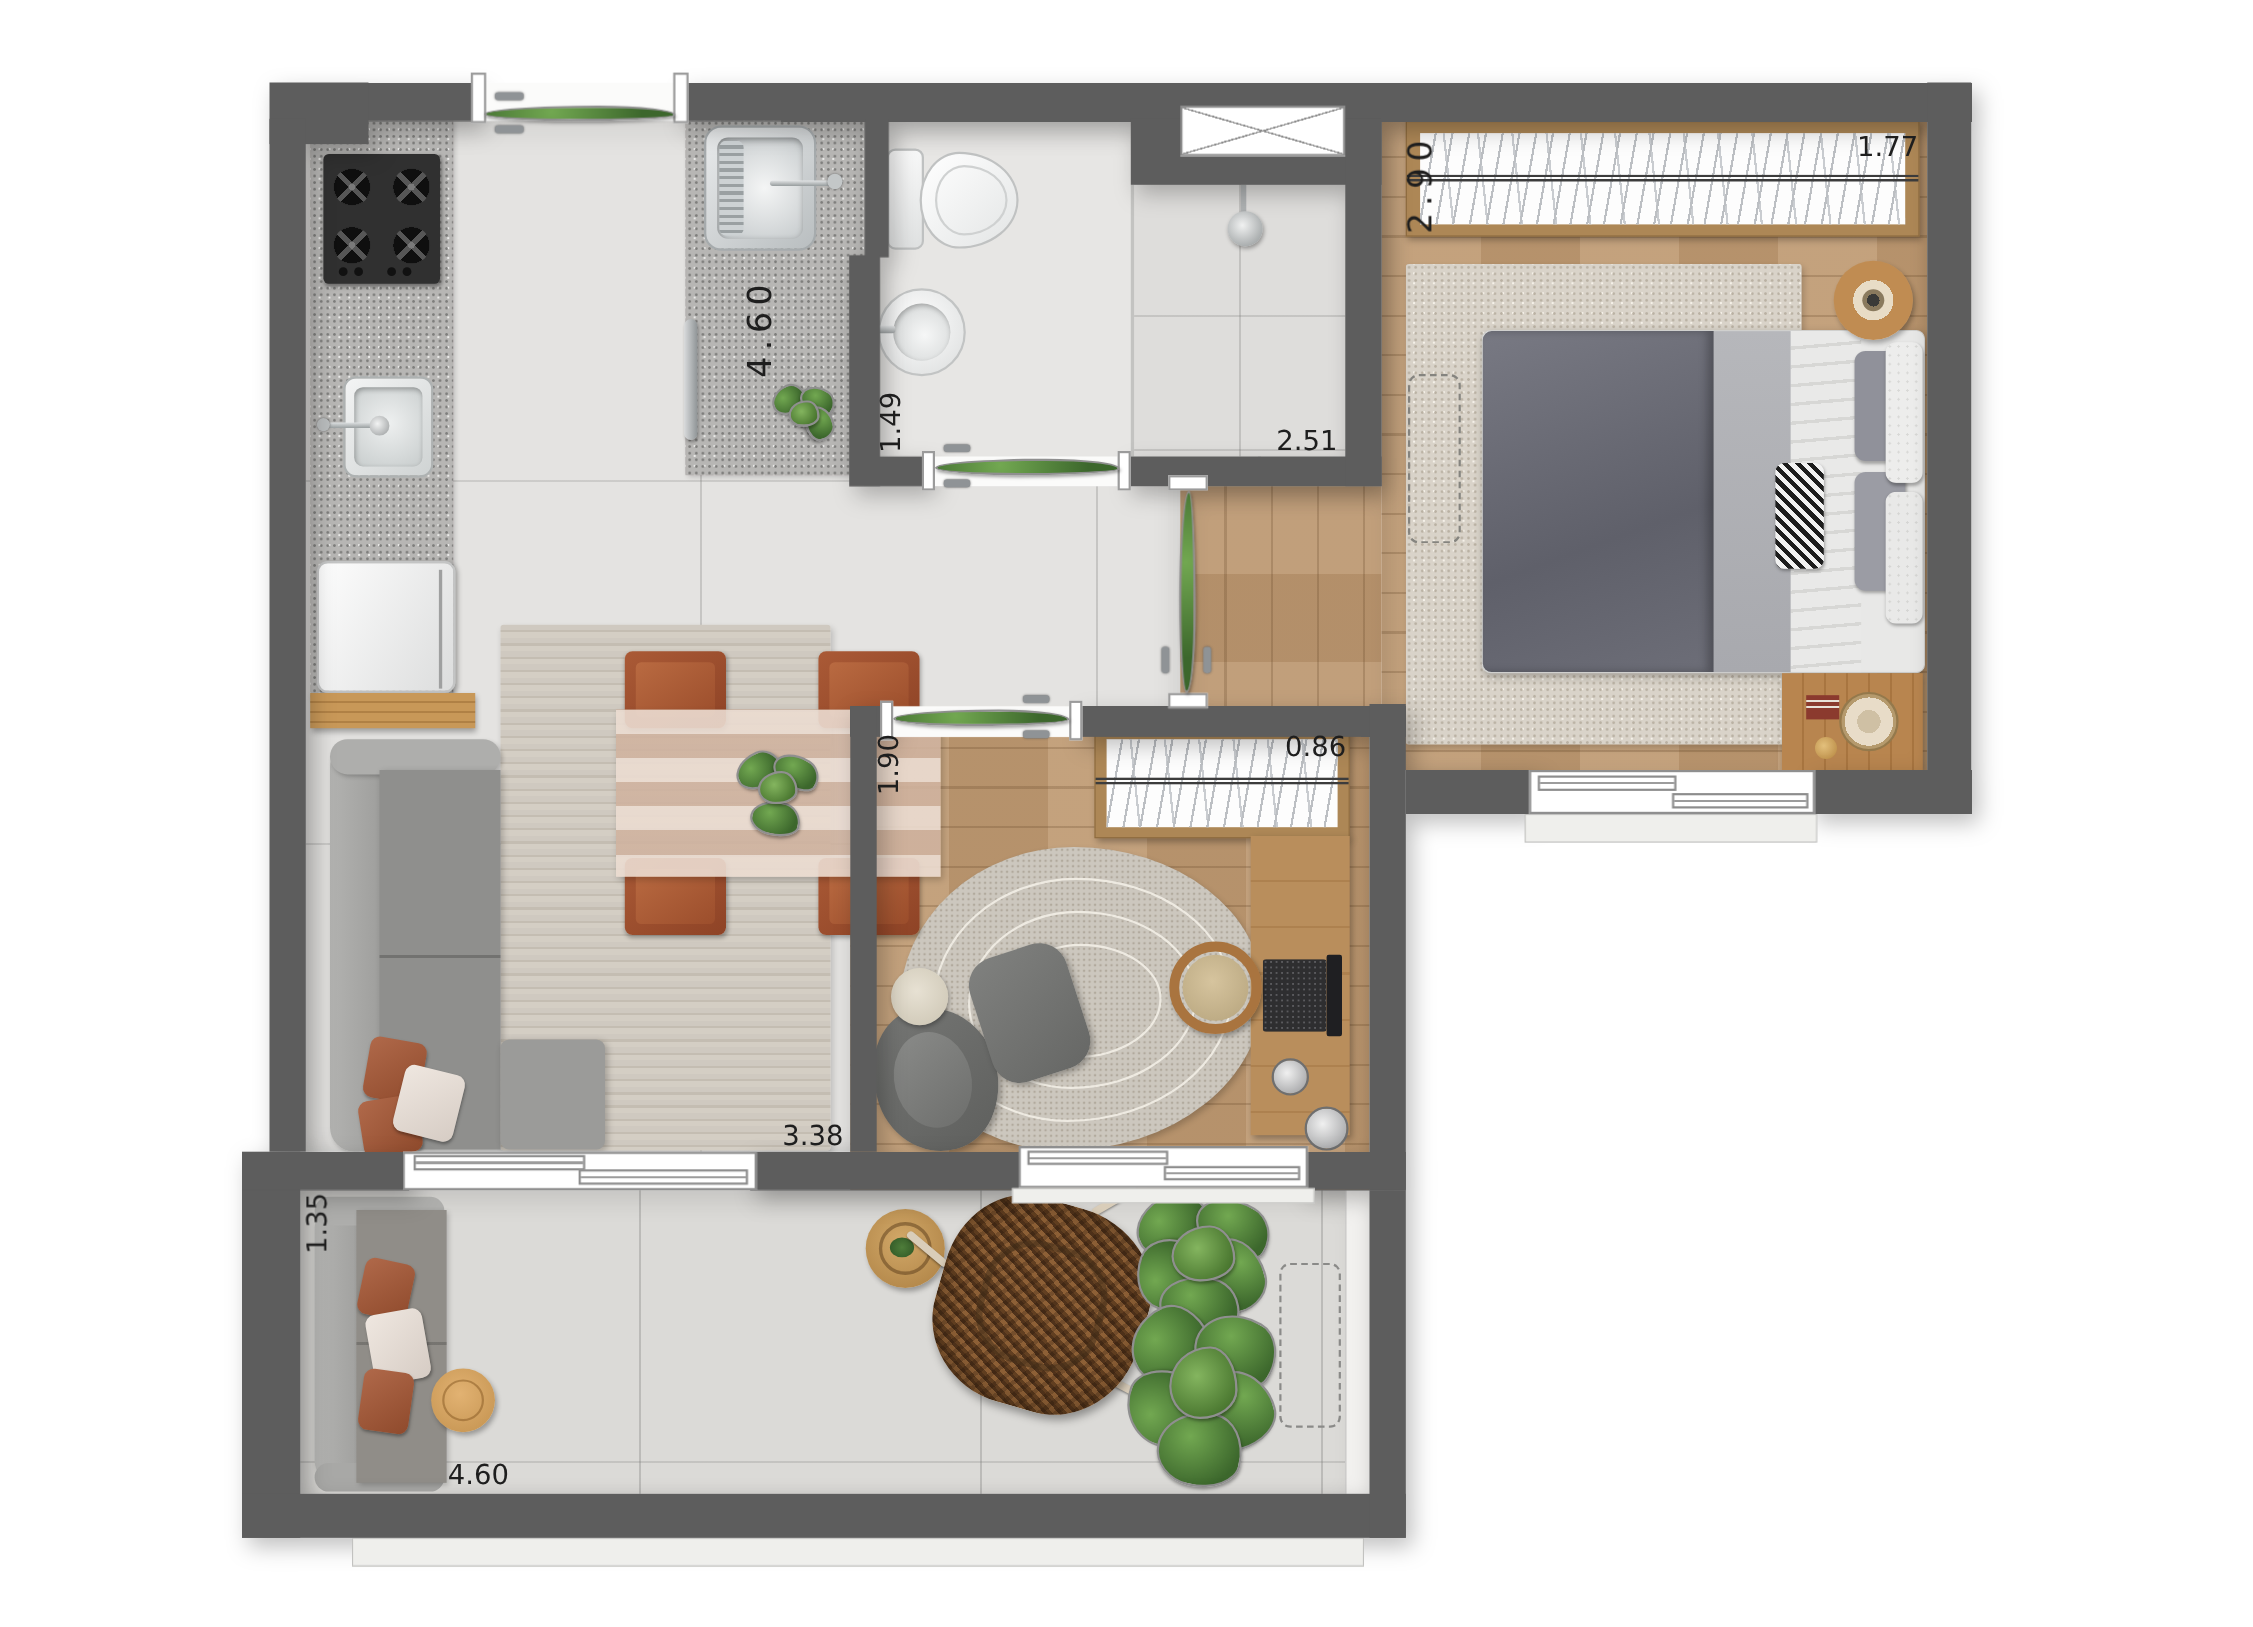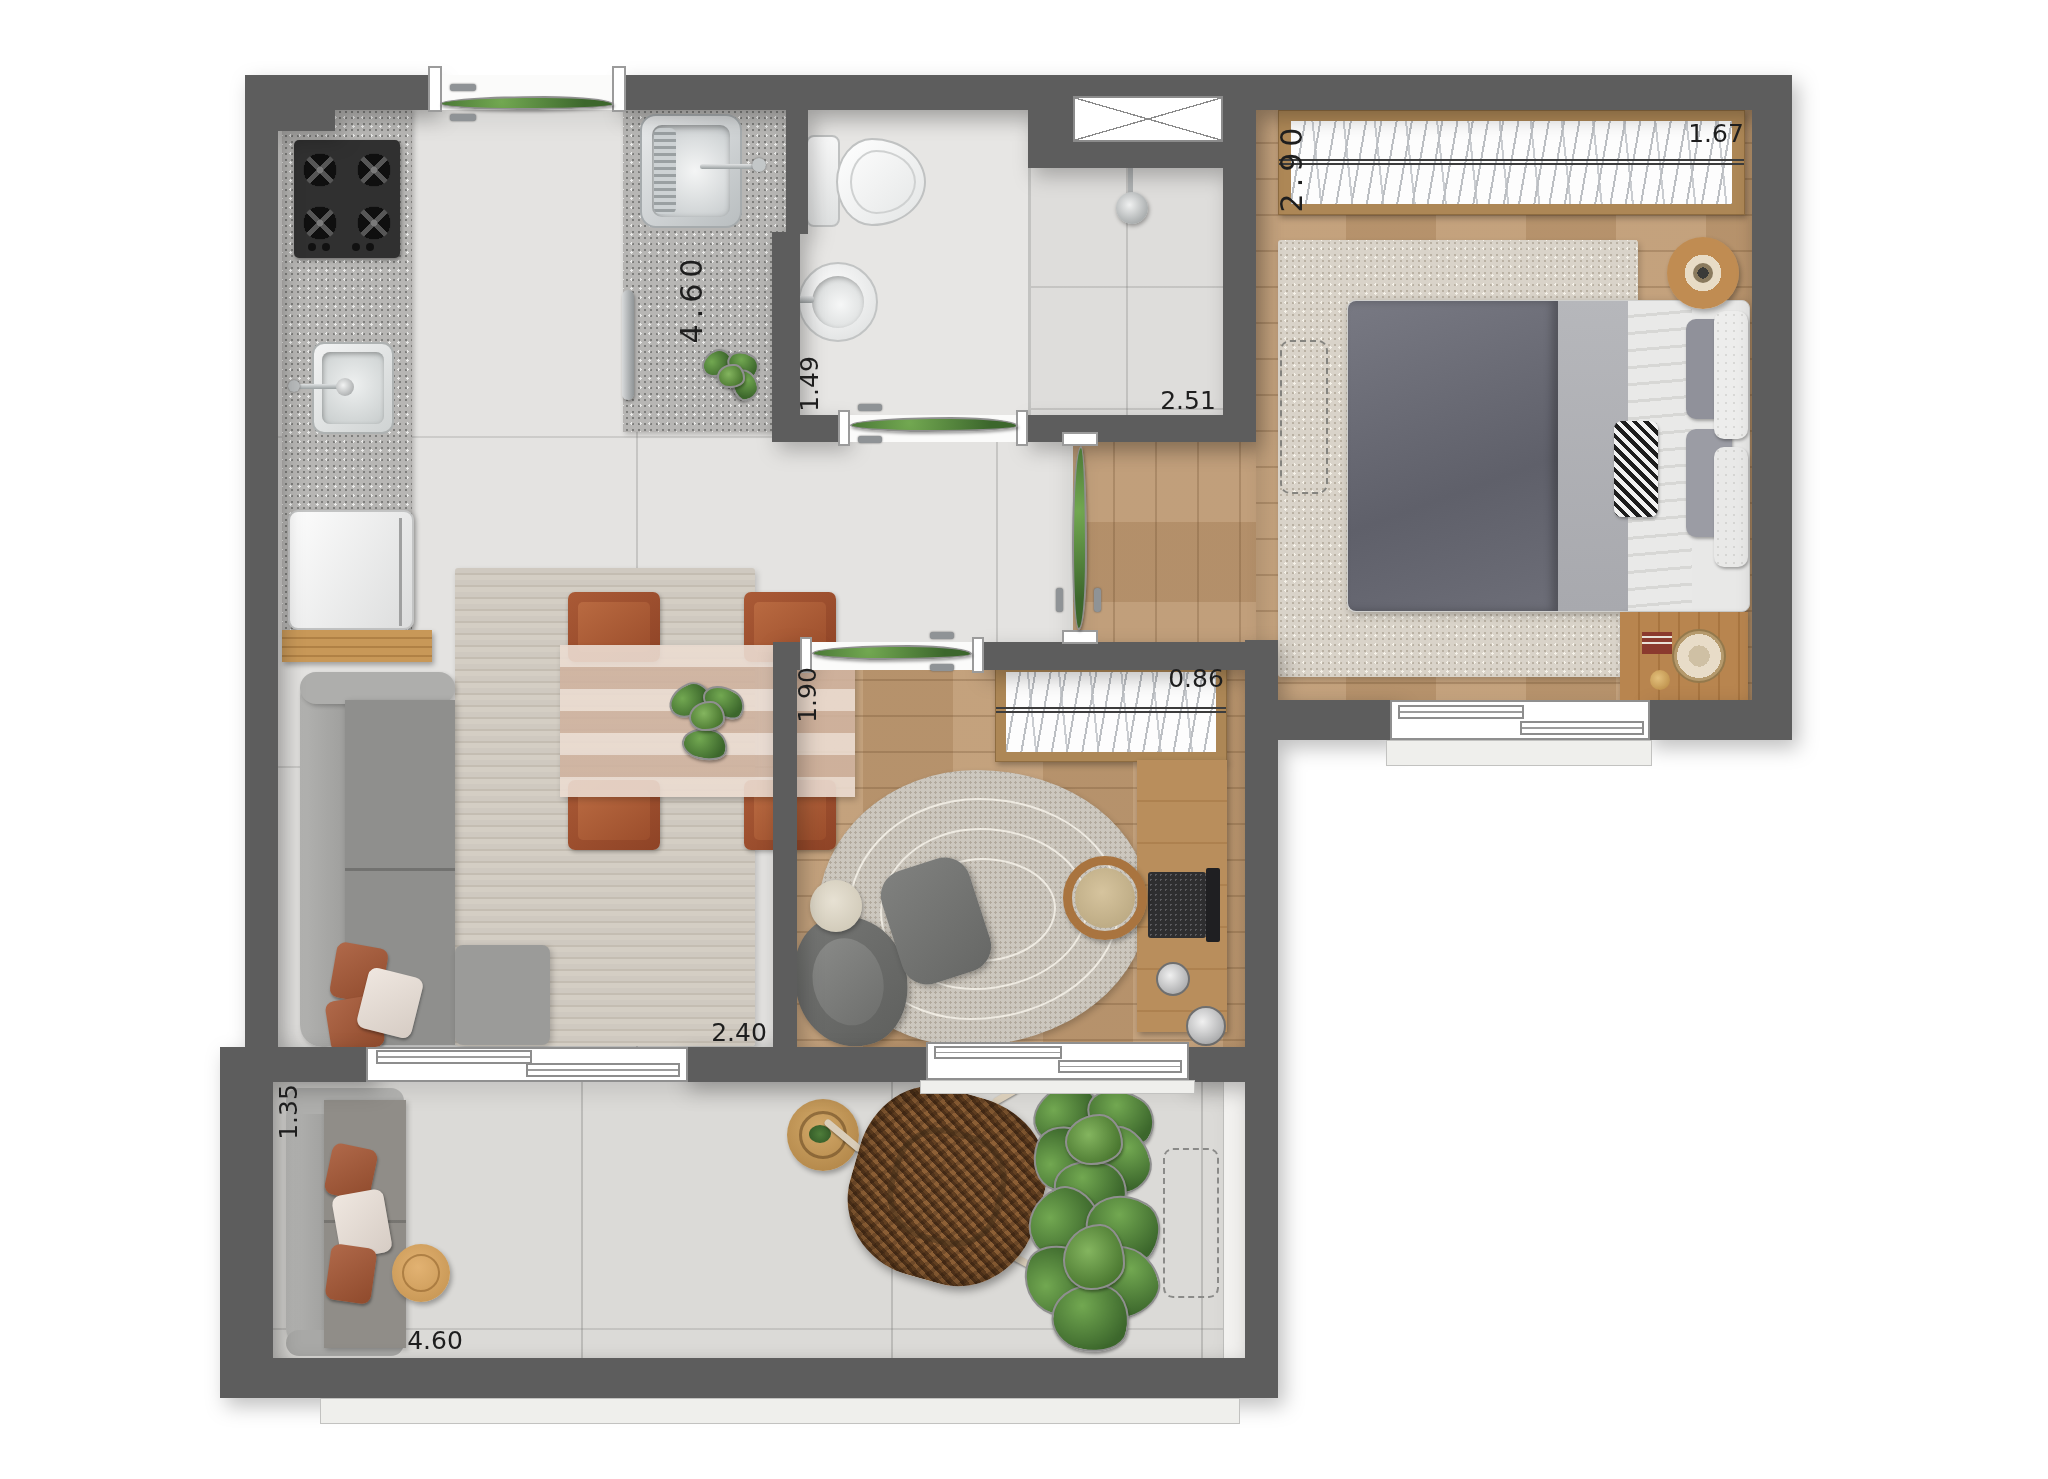--- a/index.html
+++ b/index.html
@@ -554,22 +554,22 @@
 
   <div class="frame" style="left:1390px;top:700px;width:260px;height:40px;"></div>
   <div class="panelH" style="left:1398px;top:705px;width:126px;height:14px;"></div>
   <div class="panelH" style="left:1520px;top:721px;width:124px;height:14px;"></div>
   <div class="sill" style="left:1386px;top:740px;width:266px;height:26px;"></div>
 
   <div class="sill" style="left:320px;top:1398px;width:920px;height:26px;"></div>
 
   <div class="dim v lg" id="d1">4.60</div>
   <div class="dim v lg" id="d2">2.90</div>
-  <div class="dim" id="d3">1.67</div>
+  <div class="dim" id="d3">1.77</div>
   <div class="dim v" id="d4">1.49</div>
   <div class="dim" id="d5">2.51</div>
   <div class="dim v" id="d6">1.90</div>
   <div class="dim" id="d7">0.86</div>
-  <div class="dim" id="d8">2.40</div>
+  <div class="dim" id="d8">3.38</div>
   <div class="dim v" id="d9">1.35</div>
   <div class="dim" id="d10">4.60</div>
 
 </div>
 
 </body></html>

